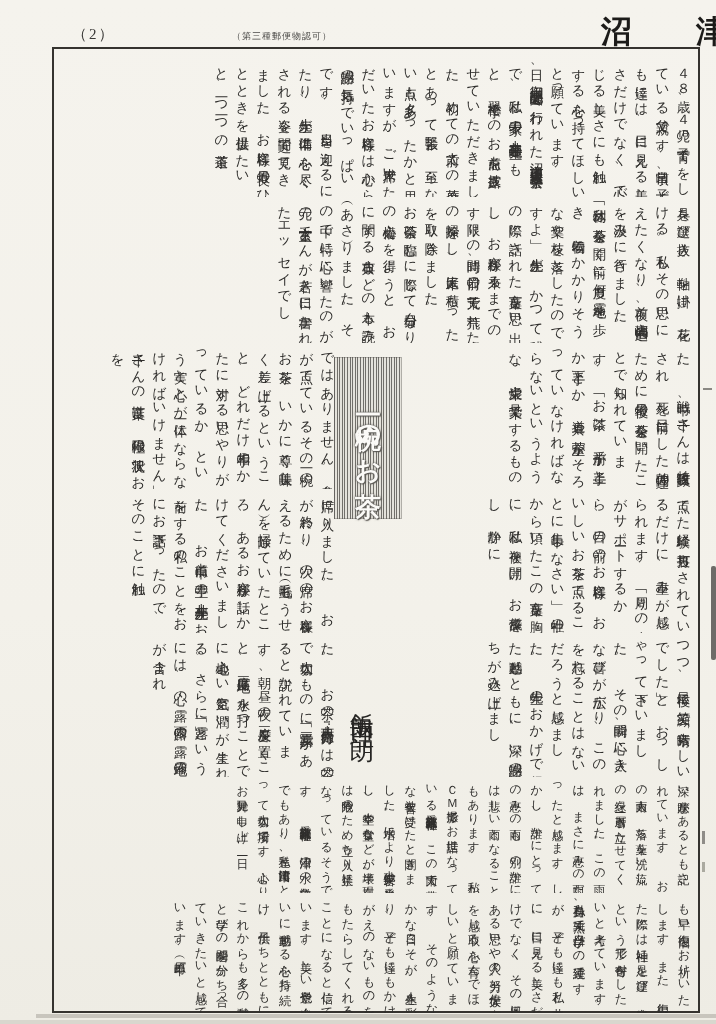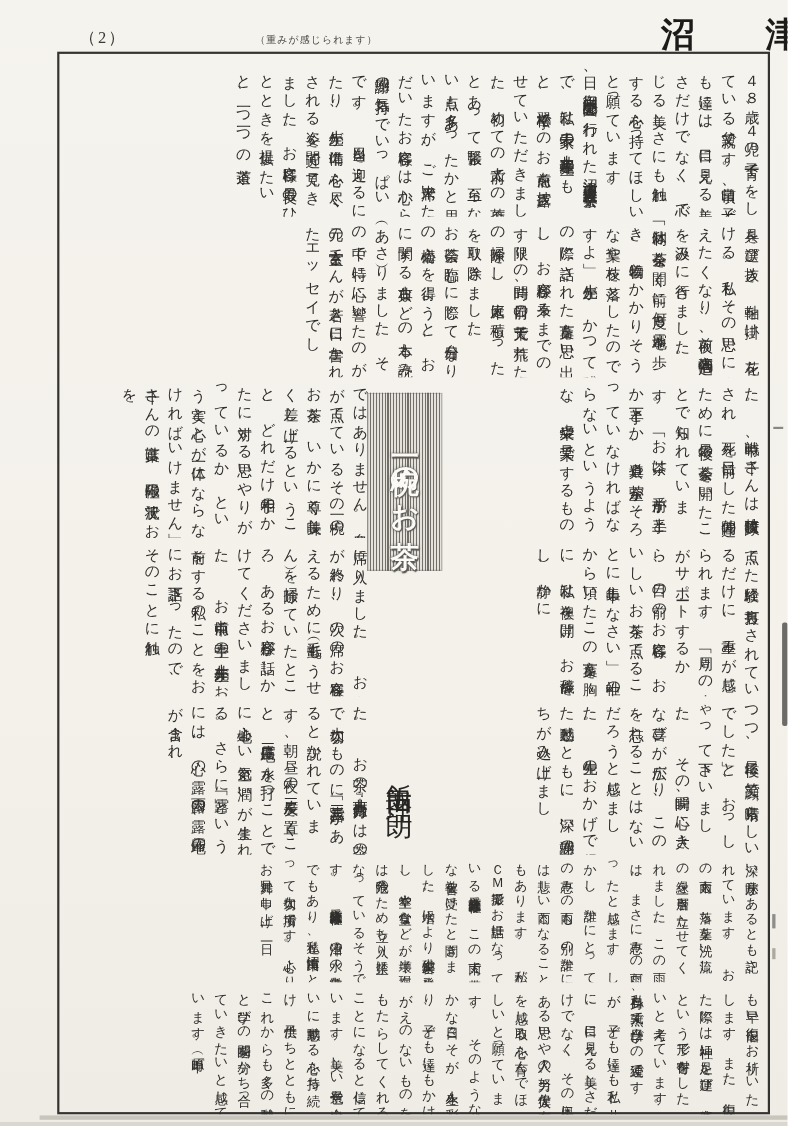--- a/index.html
+++ b/index.html
@@ -58,21 +58,21 @@
   .edge-mark-1{position:absolute;left:703px;top:388px;width:9px;height:2px;background:#8a8883;}
   .edge-mark-2{position:absolute;left:702px;top:831px;width:3px;height:13px;background:#8f8d88;}
   .edge-mark-3{position:absolute;left:702px;top:862px;width:3px;height:10px;background:#9a988f;opacity:.8;}
   .bottom-shadow{position:absolute;left:36px;top:1014px;width:680px;height:4px;background:#a9a69d;opacity:.55;}
   .bottom-shadow2{position:absolute;left:0px;top:1020px;width:716px;height:4px;background:#c4c1b8;opacity:.5;}
 </style>
 </head>
 <body>
 
 <div class="page-number">（2）</div>
-<div class="permit">（重みが感じられます）</div>
+<div class="permit">（第三種郵便物認可）</div>
 <div class="masthead">沼津</div>
 
 <div class="article-box">
 
   <div class="band band-a">４８歳、４児の子育てをしている父親です。常日頃、子ども達には、目に見える美しさだけでなく、心で感じる美しさにも触れ、感動する心を持ってほしいと願っています。　先日、御用邸記念公園で行われた沼津市茶道連盟秋季茶会で、私は表千家の土井宗達先生のもと、翠松亭でのお点前を披露させていただきました。初めての人前での茶席とあって緊張し、至らない点も多々あったかと思いますが、ご来席いただいたお客様には心から感謝の気持ちでいっぱいです。　当日を迎えるに当たり、先生が準備に心を尽くされる姿を間近で見てきました。お客様に最良のひとときを提供したいと、一つ一つの茶道</div>
   <div class="band band-b">具を選び抜き、軸を掛け、花を生ける。私もその思いに応えたくなり、前夜、高嶋酒造の富士山伏流水を汲みに行きました。　「利休は茶会を開く前に何度も露地を歩き、着物にかかりそうな葉や枝を落としたのですよ」　先生が、かつて稽古の際に話された言葉を思い出し、お客様が来るまでの許す限りの時間、前日の荒天で荒れた露地の掃除をし、庭木に積もった松葉を取り除きました。　お茶会に臨むに際して自分なりの心構えを得ようと、お茶に関する古典などの本も読み漁（あさ）りました。その中で特に心に響いたのが裏千家前家元の千玄室さんが若き日に書かれたエッセイでし</div>
 
   <div class="band band-c-right">た。　戦時中、千さんは特攻隊員に任命され、死を目前にした仲間達のために最後の茶会を開いたことで知られています。　「お茶は、手前が上手とか下手とか、道具や茶室がそろっていなければならないというような、虚栄や見栄でするもの</div>
   <div class="band band-c-left">ではありません。自分が点てているその一椀のお茶を、いかに尊く美味しく差し上げるということ、どれだけ相手のかたに対する思いやりが入っているか、という実と心とが一体にならなければいけません」　千さんの言葉は、極限の状況でお茶を</div>
 

